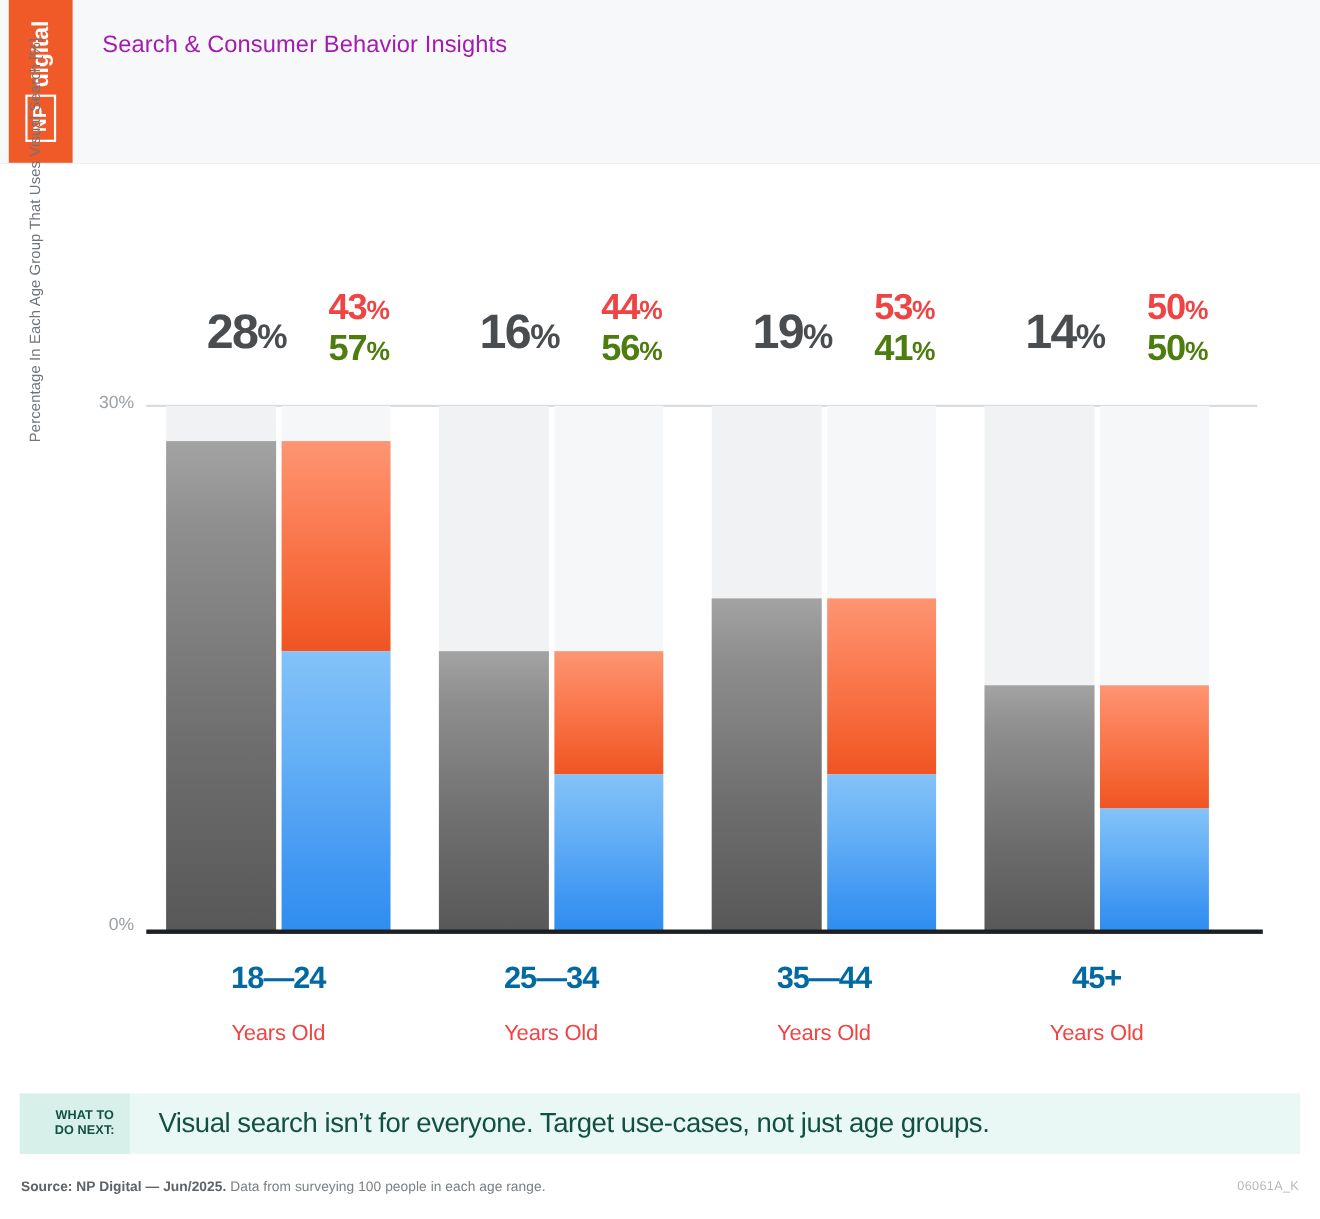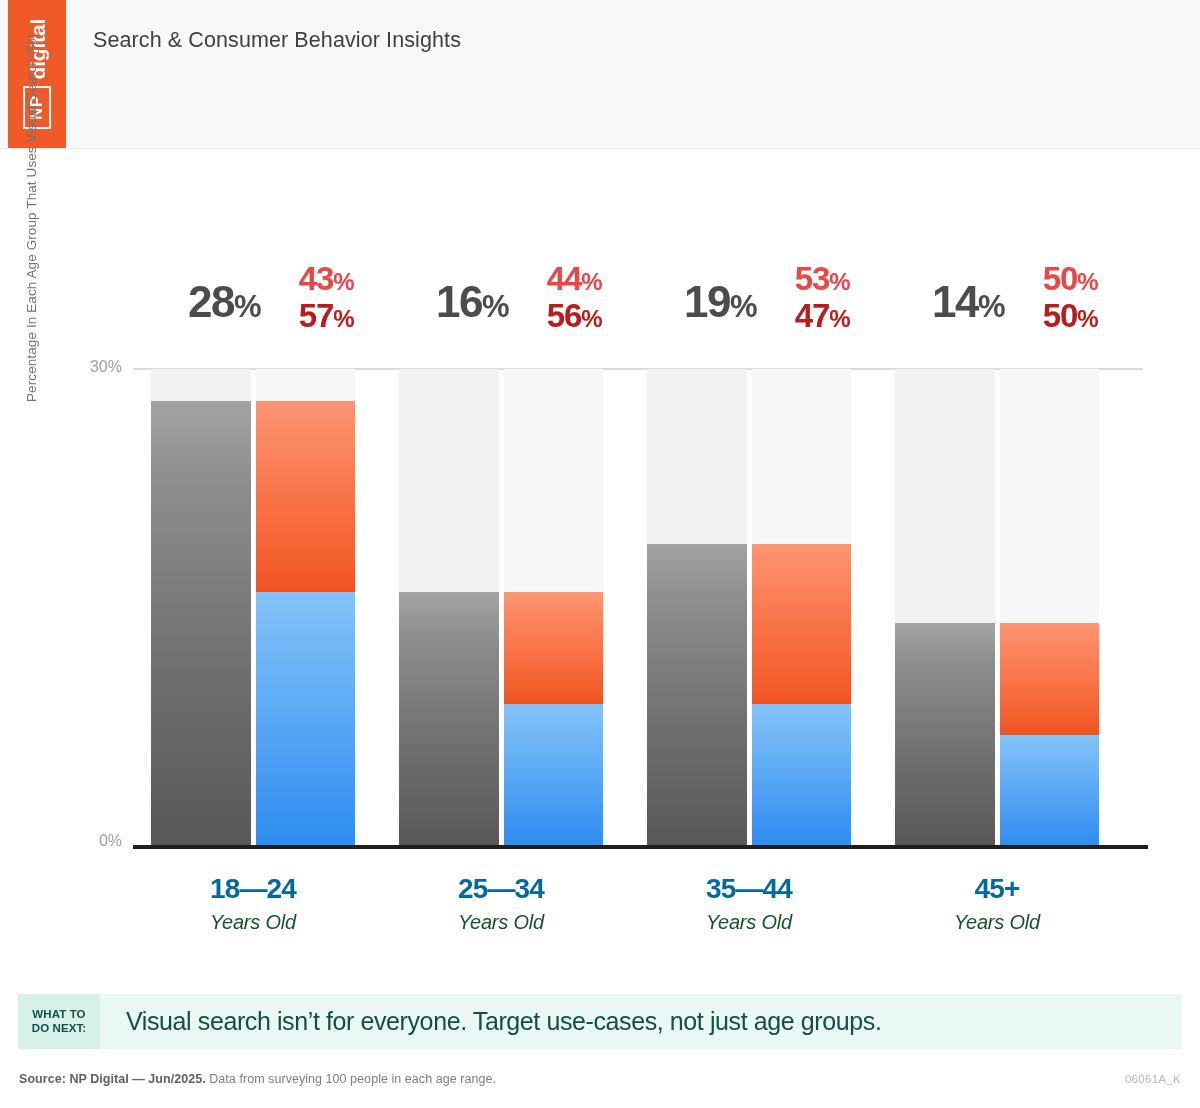--- a/index.html
+++ b/index.html
@@ -59,21 +59,21 @@
     color: #ffffff;
     font-size: 21px;
     font-weight: 700;
     letter-spacing: -0.2px;
     line-height: 1;
   }
   .kicker {
     position: absolute;
     left: 93px; top: 28px;
     font-size: 21.5px;
-    color: #404040;
+    color: #a21caf;
     letter-spacing: 0.1px;
   }
   .main-title {
     position: absolute;
     left: 90px; top: 56px;
     font-size: 61px;
     font-weight: 700;
     color: #111416;
     letter-spacing: -1.6px;
     line-height: 1.05;
@@ -249,21 +249,21 @@
     color: #4a4d50;
   }
   .val-total .pc { font-size: 31px; letter-spacing: -1px; }
   .val-female {
     font-size: 33px;
     color: #ef4444;
     letter-spacing: -1.1px;
   }
   .val-male {
     font-size: 33px;
-    color: #b91c1c;
+    color: #4d7c0f;
     letter-spacing: -1.1px;
     margin-top: 4px;
   }
   .val-female .pc, .val-male .pc { font-size: 24px; letter-spacing: -0.7px; }
 
   
   .x-labels {
     position: absolute;
     left: 151px;
     top: 872px;
@@ -278,44 +278,44 @@
   }
   .x-range {
     font-size: 28px;
     font-weight: 700;
     color: #0369a1;
     letter-spacing: -0.9px;
     line-height: 1.2;
   }
   .x-sub {
     font-size: 20px;
-    color: #14532d;
+    color: #ef4444;
     letter-spacing: -0.2px;
-    margin-top: 5px;
-    font-style: italic;
+    margin-top: 22px;
   }
 
   
   .callout {
     position: absolute;
     left: 18px; top: 994px;
     width: 1164px;
     height: 55px;
     background: #e9f8f4;
     display: flex;
     align-items: stretch;
   }
   .callout-tag {
     width: 82px;
     background: #d7f1ea;
     display: flex;
     flex-direction: column;
     align-items: center;
     justify-content: center;
     line-height: 1.15;
+    padding-left: 18px;
   }
   .callout-tag span {
     font-size: 11.5px;
     font-weight: 700;
     color: #134f43;
     letter-spacing: 0.1px;
     white-space: nowrap;
   }
   .callout-text {
     display: flex;
@@ -388,21 +388,21 @@
           <span class="val val-male"><span>56</span><span class="pc">%</span></span>
         </div>
       </div>
 
       <div class="vl-group">
         <div class="vl-total-wrap">
           <span class="val val-total"><span>19</span><span class="pc">%</span></span>
         </div>
         <div class="vl-split-wrap">
           <span class="val val-female"><span>53</span><span class="pc">%</span></span>
-          <span class="val val-male"><span>47</span><span class="pc">%</span></span>
+          <span class="val val-male"><span>41</span><span class="pc">%</span></span>
         </div>
       </div>
 
       <div class="vl-group">
         <div class="vl-total-wrap">
           <span class="val val-total"><span>14</span><span class="pc">%</span></span>
         </div>
         <div class="vl-split-wrap">
           <span class="val val-female"><span>50</span><span class="pc">%</span></span>
           <span class="val val-male"><span>50</span><span class="pc">%</span></span>

